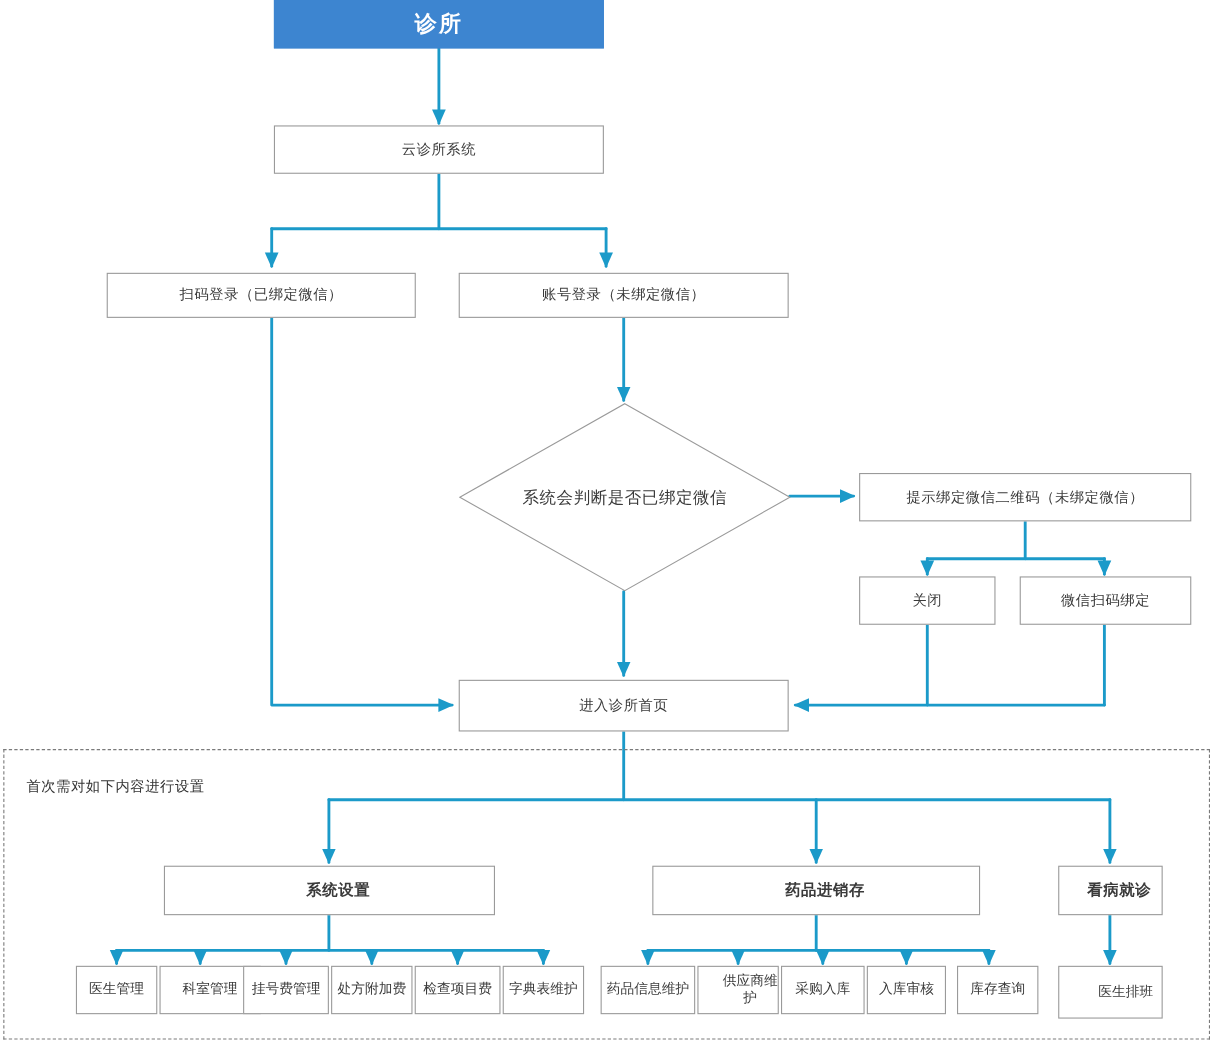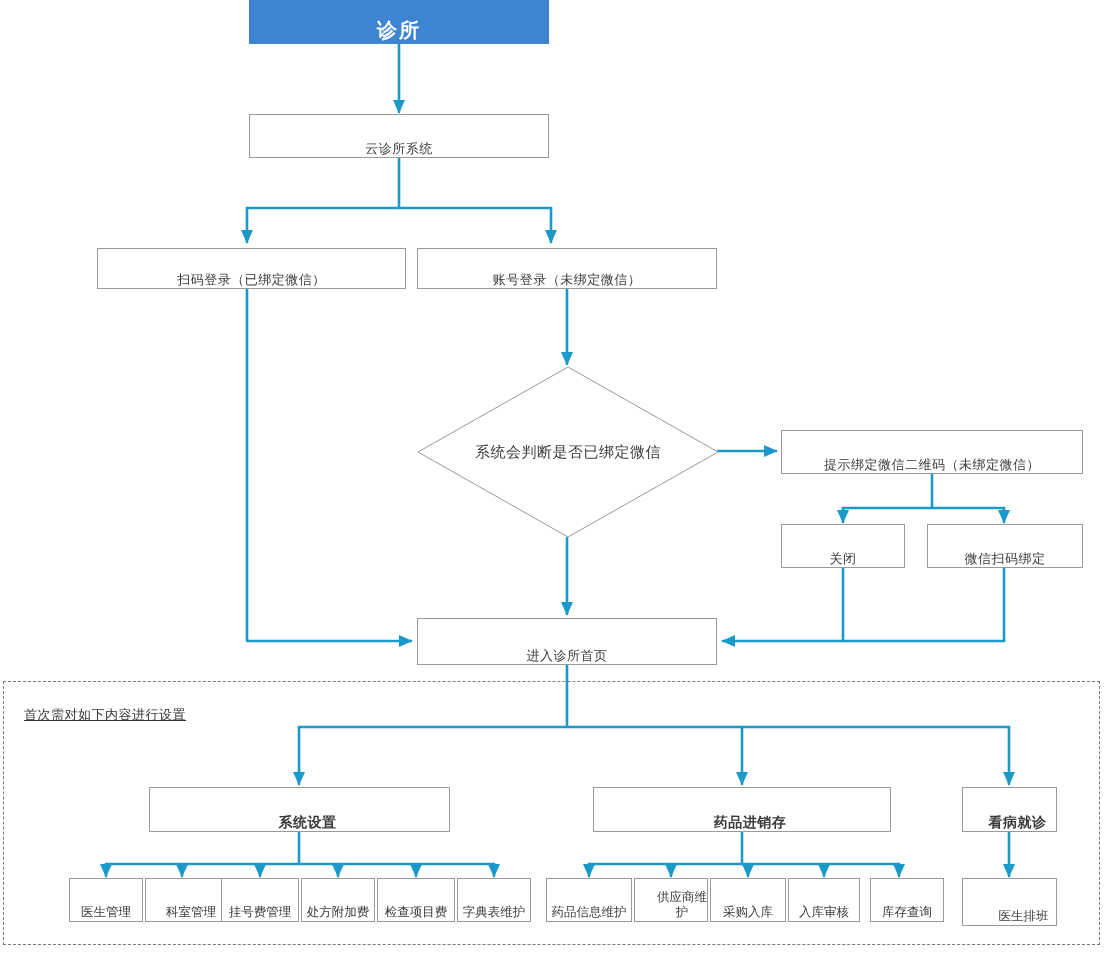--- a/index.html
+++ b/index.html
@@ -21,21 +21,21 @@
     position: absolute;
     left: 0; top: 0;
     width: 1104px;
     height: 953px;
     pointer-events: none;
   }
   .node {
     position: absolute;
     box-sizing: border-box;
     display: flex;
-    align-items: flex-end;
+    align-items: center;
     justify-content: center;
     text-align: center;
     background: #ffffff;
     border: 1px solid #9a9a9a;
     color: #3a3a3a;
     font-size: 13px;
     line-height: 1.25;
     letter-spacing: 0.5px;
     z-index: 2;
   }
@@ -82,21 +82,20 @@
     border: 1px dashed #7a7a7a;
     background: transparent;
     z-index: 1;
   }
   .group-label {
     position: absolute;
     font-size: 13px;
     color: #333333;
     letter-spacing: 0.5px;
     z-index: 2;
-    text-decoration: underline;
   }
 </style>
 </head>
 <body>
 
 <div id="canvas">
 
   <svg class="edges" viewBox="0 0 1104 953">
     <defs>
       <marker id="arrow" viewBox="0 0 10 10" refX="8" refY="5" markerWidth="6" markerHeight="6" orient="auto-start-reverse">
@@ -160,21 +159,21 @@
   <div class="group-label" style="left:24px; top:706px;">首次需对如下内容进行设置</div>
 
   <div class="node title-node" style="left:249px; top:0px; width:300px; height:44px;">
     <span>诊所</span>
   </div>
 
   <div class="node" style="left:249px; top:114px; width:300px; height:44px;">
     <span>云诊所系统</span>
   </div>
 
-  <div class="node" style="left:97px; top:248px; width:309px; height:41px;">
+  <div class="node" style="left:97px; top:248px; width:281px; height:41px;">
     <span>扫码登录（已绑定微信）</span>
   </div>
 
   <div class="node" style="left:417px; top:248px; width:300px; height:41px;">
     <span>账号登录（未绑定微信）</span>
   </div>
 
   <div class="diamond-wrap" style="left:417px; top:366px; width:302px; height:172px;">
     <svg width="302" height="172" viewBox="0 0 302 172">
       <polygon points="151,1 301,86 151,171 1,86" fill="#ffffff" stroke="#9a9a9a" stroke-width="1"></polygon>

